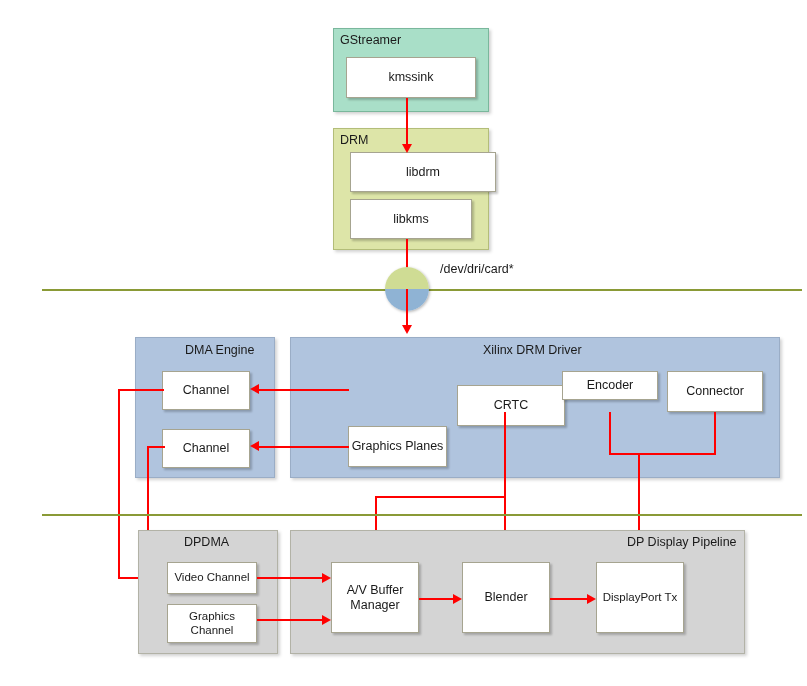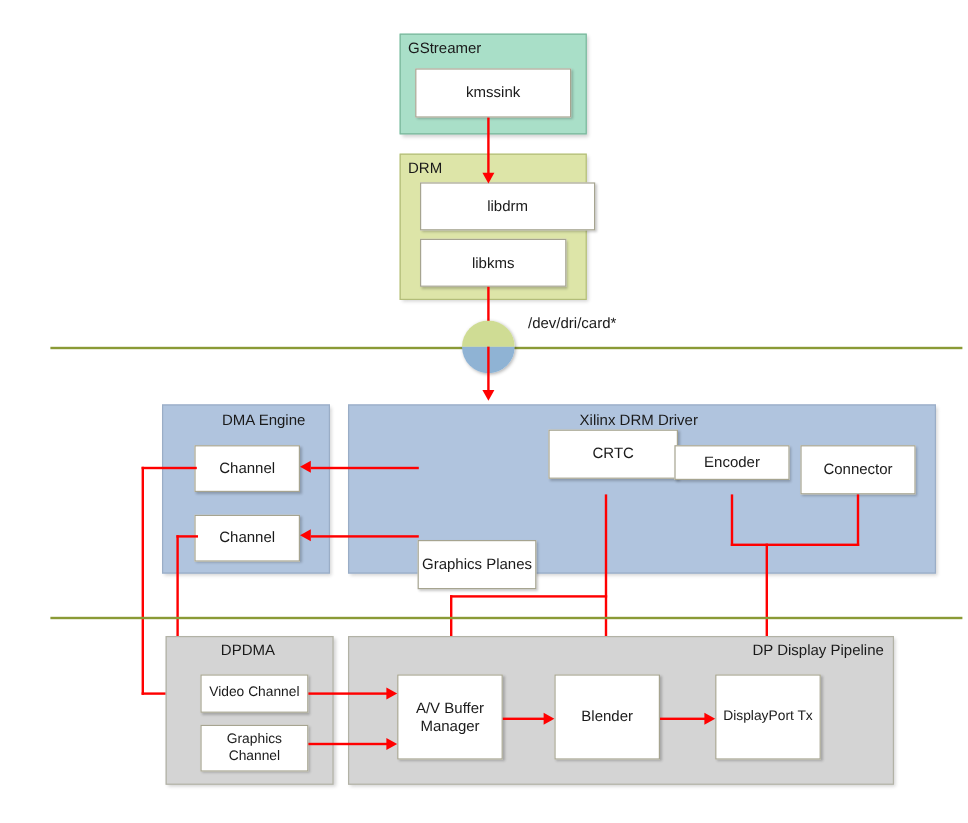--- a/index.html
+++ b/index.html
@@ -69,22 +69,22 @@
   <div class="rl-v" style="left:406px;top:289px;height:42px;"></div>
   <div class="ar ar-d" style="left:401.5px;top:325px;"></div>
 
   <div class="grp g-blue" style="left:135px;top:337px;width:140px;height:141px;"></div>
   <div class="grp-title" style="left:156px;top:343px;margin-left:29px;">DMA Engine</div>
   <div class="leaf" style="left:162px;top:371px;width:88px;height:39px;">Channel</div>
   <div class="leaf" style="left:162px;top:429px;width:88px;height:39px;">Channel</div>
 
   <div class="grp g-blue" style="left:290px;top:337px;width:490px;height:141px;"></div>
   <div class="grp-title" style="left:483px;top:343px;">Xilinx DRM Driver</div>
-  <div class="leaf" style="left:348px;top:426px;width:99px;height:41px;margin-top:24px;">Graphics Planes</div>
-  <div class="leaf" style="left:457px;top:358px;width:108px;height:41px;">CRTC</div>
+  <div class="leaf" style="left:348px;top:426px;width:99px;height:41px;">Graphics Planes</div>
+  <div class="leaf" style="left:457px;top:385px;width:108px;height:41px;">CRTC</div>
   <div class="leaf" style="left:562px;top:371px;width:96px;height:29px;">Encoder</div>
   <div class="leaf" style="left:667px;top:371px;width:96px;height:41px;text-align:right;">Connector</div>
 
   <div class="rl-h" style="left:259px;top:389px;width:90px;"></div>
   <div class="ar ar-l" style="left:250px;top:383.5px;"></div>
 
   <div class="rl-h" style="left:259px;top:446px;width:90px;"></div>
   <div class="ar ar-l" style="left:250px;top:440.5px;"></div>
 
   <div class="rl-h" style="left:118px;top:389px;width:46px;"></div>

